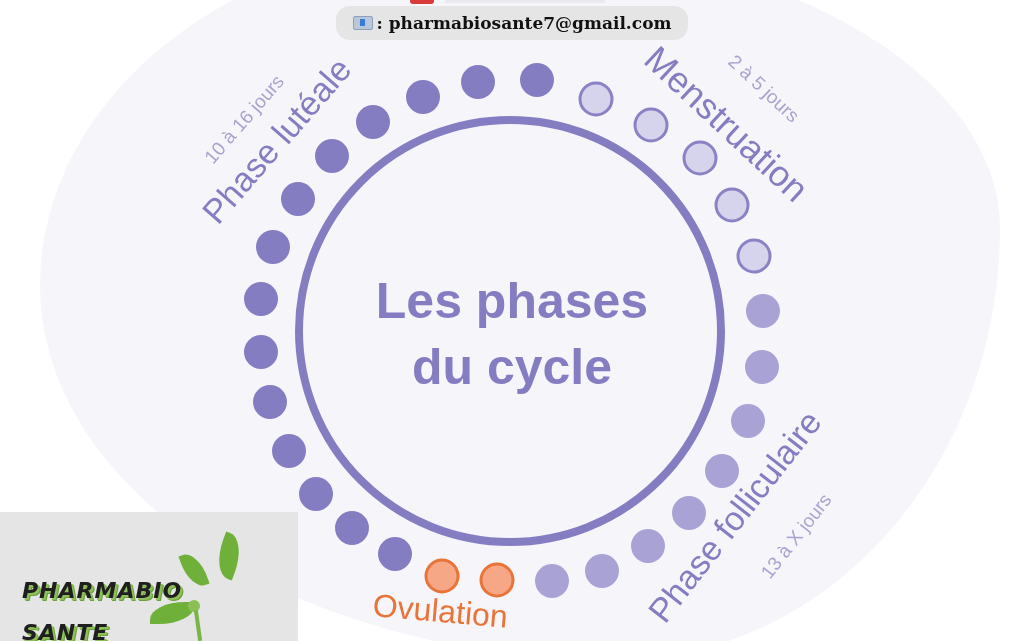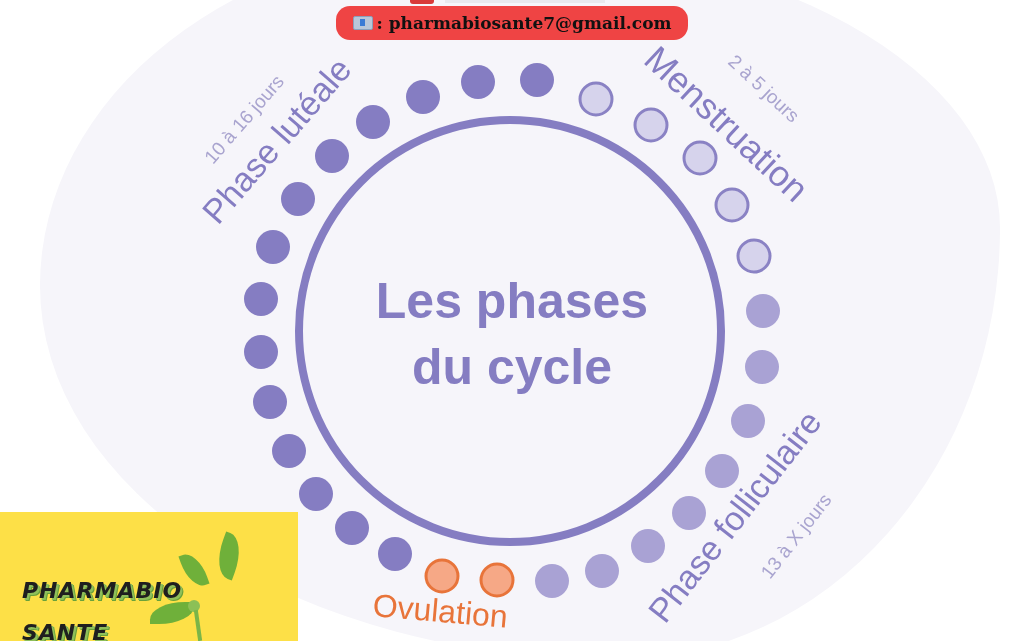--- a/index.html
+++ b/index.html
@@ -1,28 +1,28 @@
 <!DOCTYPE html>
 <html><head>
 <meta charset="utf-8">
 <style>
   html, body { margin:0; padding:0; }
   body { width:1024px; height:641px; overflow:hidden; background:#ffffff; position:relative;
          font-family:"Liberation Sans", sans-serif; }
   .blob { position:absolute; left:40px; top:-60px; width:960px; height:720px;
           background:#f6f5fa; border-radius:46% 54% 40% 60% / 48% 40% 60% 52%; }
   .stage { position:absolute; left:0; top:0; width:1024px; height:641px; }
-  .email-pill { position:absolute; left:336px; top:6px; width:352px; height:34px; background:#ef4444;
+  .email-pill { position:absolute; left:336px; top:6px; width:352px; height:34px; background:#e5e5e5;
           border-radius:14px; display:flex; align-items:center; justify-content:center; gap:4px;
           font-family:"DejaVu Serif", serif; font-weight:bold; font-size:17px; color:#111; }
   .email-icon { width:18px; height:12px; background:#b9c7d9; border:1px solid #8aa0bc; border-radius:2px; position:relative; }
   .email-icon::after { content:""; position:absolute; left:6px; top:2px; width:5px; height:7px; background:#3a7bd5; }
   .red-tab { position:absolute; left:410px; top:0; width:24px; height:4px; background:#d93a3a; border-radius:0 0 3px 3px; }
   .red-faint { position:absolute; left:445px; top:0; width:160px; height:3px; background:#e9e9ee; }
-  .logo-box { position:absolute; left:0; top:512px; width:298px; height:129px; background:#fde047; }
+  .logo-box { position:absolute; left:0; top:512px; width:298px; height:129px; background:#e5e5e5; }
   .logo-text { position:absolute; font-family:"DejaVu Sans", sans-serif; font-weight:bold; font-style:italic;
                font-size:22px; color:#1f1f1f; letter-spacing:1px;
                text-shadow: 2px 2px 0 #8fbf5a, 3px 3px 0 #6aa23a; }
   .leaf { position:absolute; background:#6fb03a; border-radius:0 80% 0 80%; }
   svg text { font-family:"Liberation Sans", sans-serif; }
 </style>
 </head>
 <body>
 
 <div class="blob"></div>

